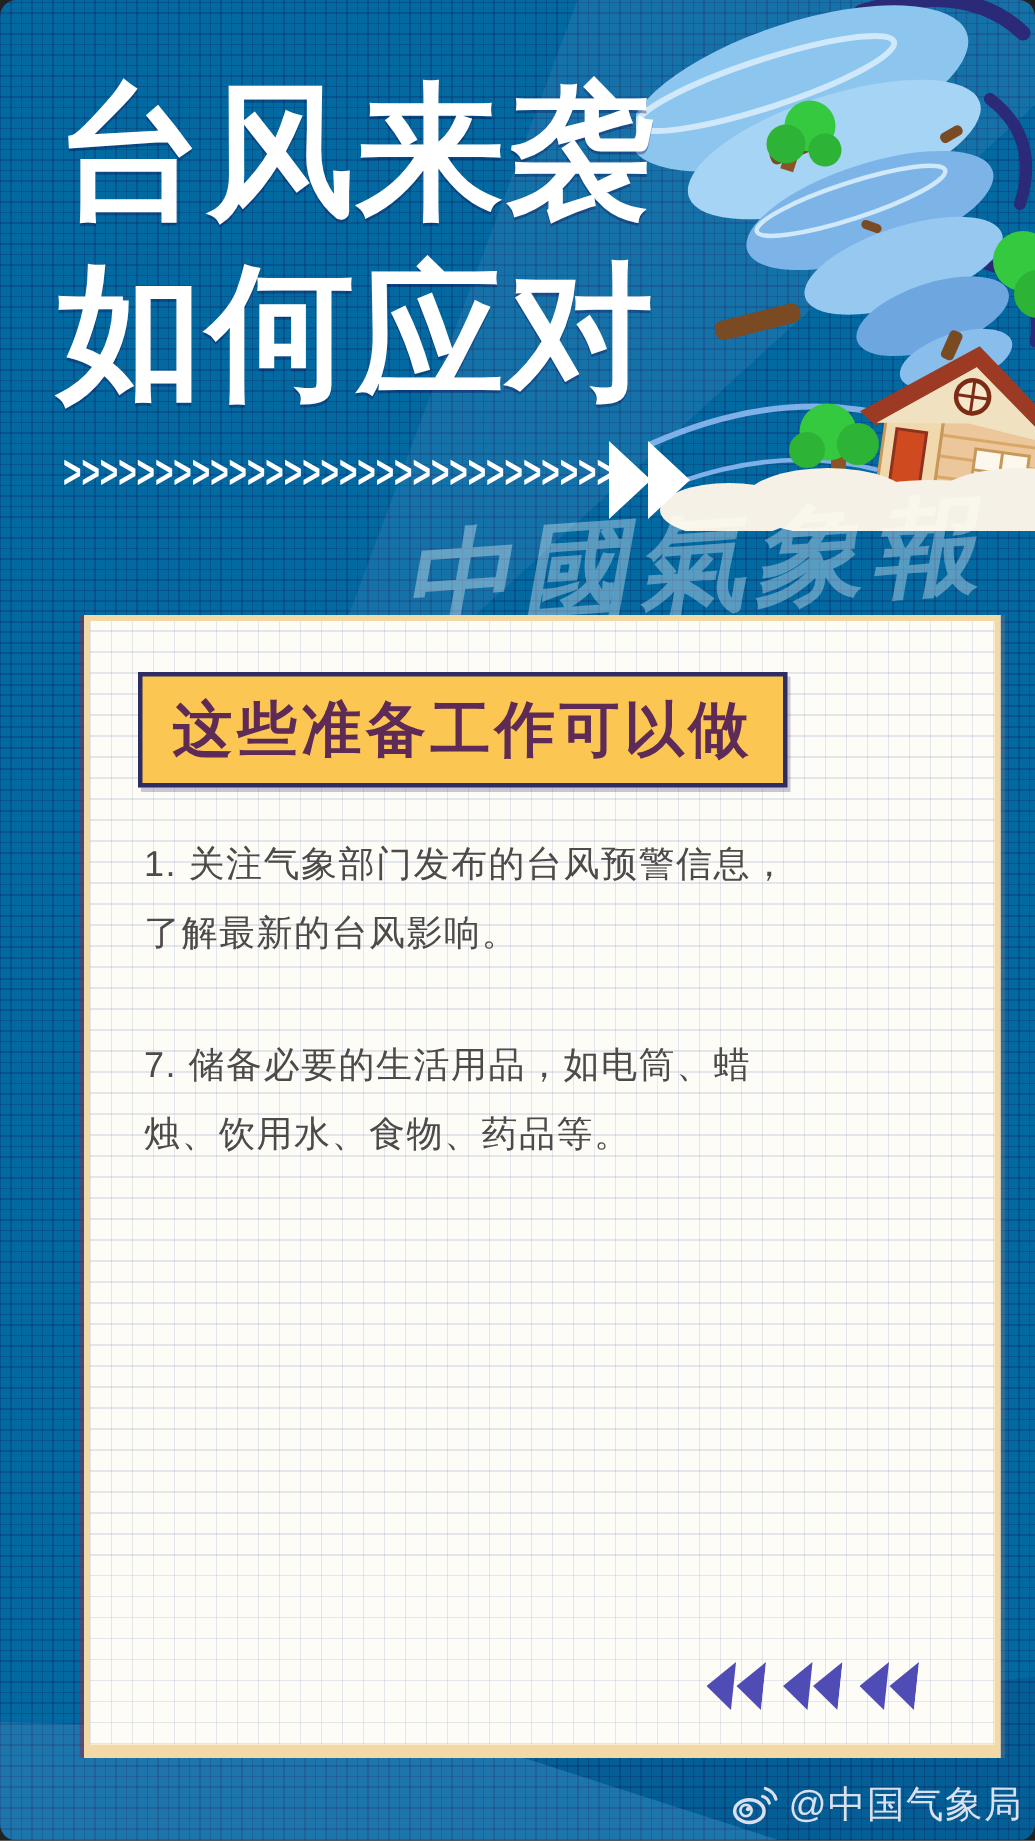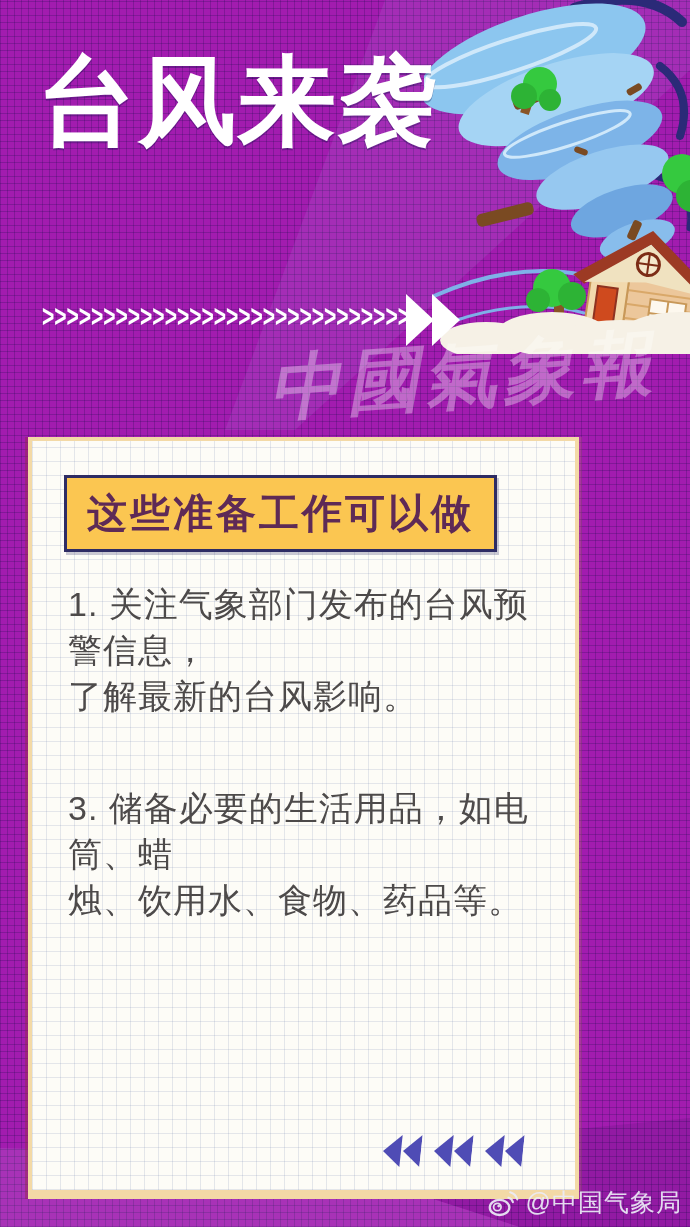--- a/index.html
+++ b/index.html
@@ -1,19 +1,20 @@
 <!DOCTYPE html>
 <html><head>
 <meta charset="utf-8">
 <style>
   html,body{margin:0;padding:0;background:#222;}
   .poster{
     position:relative;width:690px;height:1227px;overflow:hidden;
-    background:#a21caf;
+    background:#0369a1;
     font-family:"Liberation Sans","DejaVu Sans",sans-serif;
+    border-radius:11px;
   }
   
   .bg-grid{
     position:absolute;inset:0;pointer-events:none;
     background-image:
       repeating-linear-gradient(0deg, rgba(16,12,70,.22) 0 1px, transparent 1px 7px),
       repeating-linear-gradient(90deg, rgba(16,12,70,.22) 0 1px, transparent 1px 7px);
   }
   .bg-band{position:absolute;inset:0;pointer-events:none;}
   .bg-band.top{
@@ -47,40 +48,39 @@
 
   .calligraphy{
     position:absolute;left:268px;top:328px;z-index:3;white-space:nowrap;
     font-family:"DejaVu Serif","Liberation Serif",serif;
     font-style:italic;font-weight:700;font-size:72px;letter-spacing:6px;
     color:rgba(255,255,255,.34);transform:rotate(-4deg);
   }
 
   
   .card{
-    position:absolute;left:28px;top:410px;width:551px;height:762px;z-index:5;
+    position:absolute;left:56px;top:410px;width:611px;height:762px;z-index:5;
     background:#fdfcf7;border:4px solid #f3d9a6;border-bottom-width:9px;
     box-sizing:border-box;
     box-shadow:-3px 0 0 rgba(150,40,70,.45), 3px 0 0 rgba(200,120,120,.25);
     background-image:
       repeating-linear-gradient(0deg, rgba(96,115,165,.16) 0 1px, transparent 1px 14px),
       repeating-linear-gradient(90deg, rgba(96,115,165,.16) 0 1px, transparent 1px 14px);
-    margin-top: 27px;
   }
   .badge{
     position:absolute;left:32px;top:34px;
     display:inline-flex;align-items:center;justify-content:center;
     padding:8px 20px;background:#fbc651;border:3px solid #2e2c64;
     color:#5e2a56;font-size:40px;font-weight:700;letter-spacing:3px;
     box-shadow:2px 3px 0 rgba(46,44,100,.25);
   }
   .items{
     position:absolute;left:36px;right:28px;top:140px;
-    display:flex;flex-direction:column;gap:66px;
-    color:#4d4a4a;font-size:34px;line-height:46px;letter-spacing:1px;
+    display:flex;flex-direction:column;gap:42px;
+    color:#4d4a4a;font-size:24px;line-height:46px;letter-spacing:1px;
     white-space:pre-line;
   }
   .rewind-row{
     position:absolute;right:52px;top:694px;display:flex;gap:13px;
   }
   .rewind-row svg{transform:skewX(-6deg);}
 
   
   .weibo{
     position:absolute;right:8px;bottom:8px;z-index:6;
@@ -159,38 +159,39 @@
     <g fill="#f6f1e6">
       <ellipse cx="62" cy="344" rx="46" ry="18"></ellipse>
       <ellipse cx="128" cy="338" rx="56" ry="22"></ellipse>
       <ellipse cx="196" cy="348" rx="70" ry="24"></ellipse>
       <ellipse cx="256" cy="338" rx="58" ry="22"></ellipse>
     </g>
   </svg>
 
   <div class="title">
     <span class="line">台风来袭</span>
+    <span class="line">如何应对</span>
   </div>
 
   <div class="chevron-trail">&gt;&gt;&gt;&gt;&gt;&gt;&gt;&gt;&gt;&gt;&gt;&gt;&gt;&gt;&gt;&gt;&gt;&gt;&gt;&gt;&gt;&gt;&gt;&gt;&gt;&gt;&gt;&gt;&gt;&gt;&gt;</div>
 
   <svg class="ff-icon" width="58" height="54" viewBox="0 0 58 54">
     <polygon points="2,1 30,27 2,53" fill="#ffffff"></polygon>
     <polygon points="28,1 56,27 28,53" fill="#ffffff"></polygon>
   </svg>
 
   <div class="calligraphy">中國氣象報</div>
 
   <div class="card">
     <div class="badge">这些准备工作可以做</div>
 
     <div class="items">
       <div class="item">1. 关注气象部门发布的台风预警信息，
 了解最新的台风影响。</div>
-      <div class="item">3. 储备必要的生活用品，如电筒、蜡
+      <div class="item">7. 储备必要的生活用品，如电筒、蜡
 烛、饮用水、食物、药品等。</div>
     </div>
 
     <div class="rewind-row">
       <svg width="38" height="32" viewBox="0 0 38 32">
         <polygon points="18,0 0,16 18,32" fill="#4f4cb5"></polygon>
           <polygon points="38,0 20,16 38,32" fill="#4f4cb5"></polygon>
       </svg>
       <svg width="38" height="32" viewBox="0 0 38 32">
         <polygon points="18,0 0,16 18,32" fill="#4f4cb5"></polygon>

